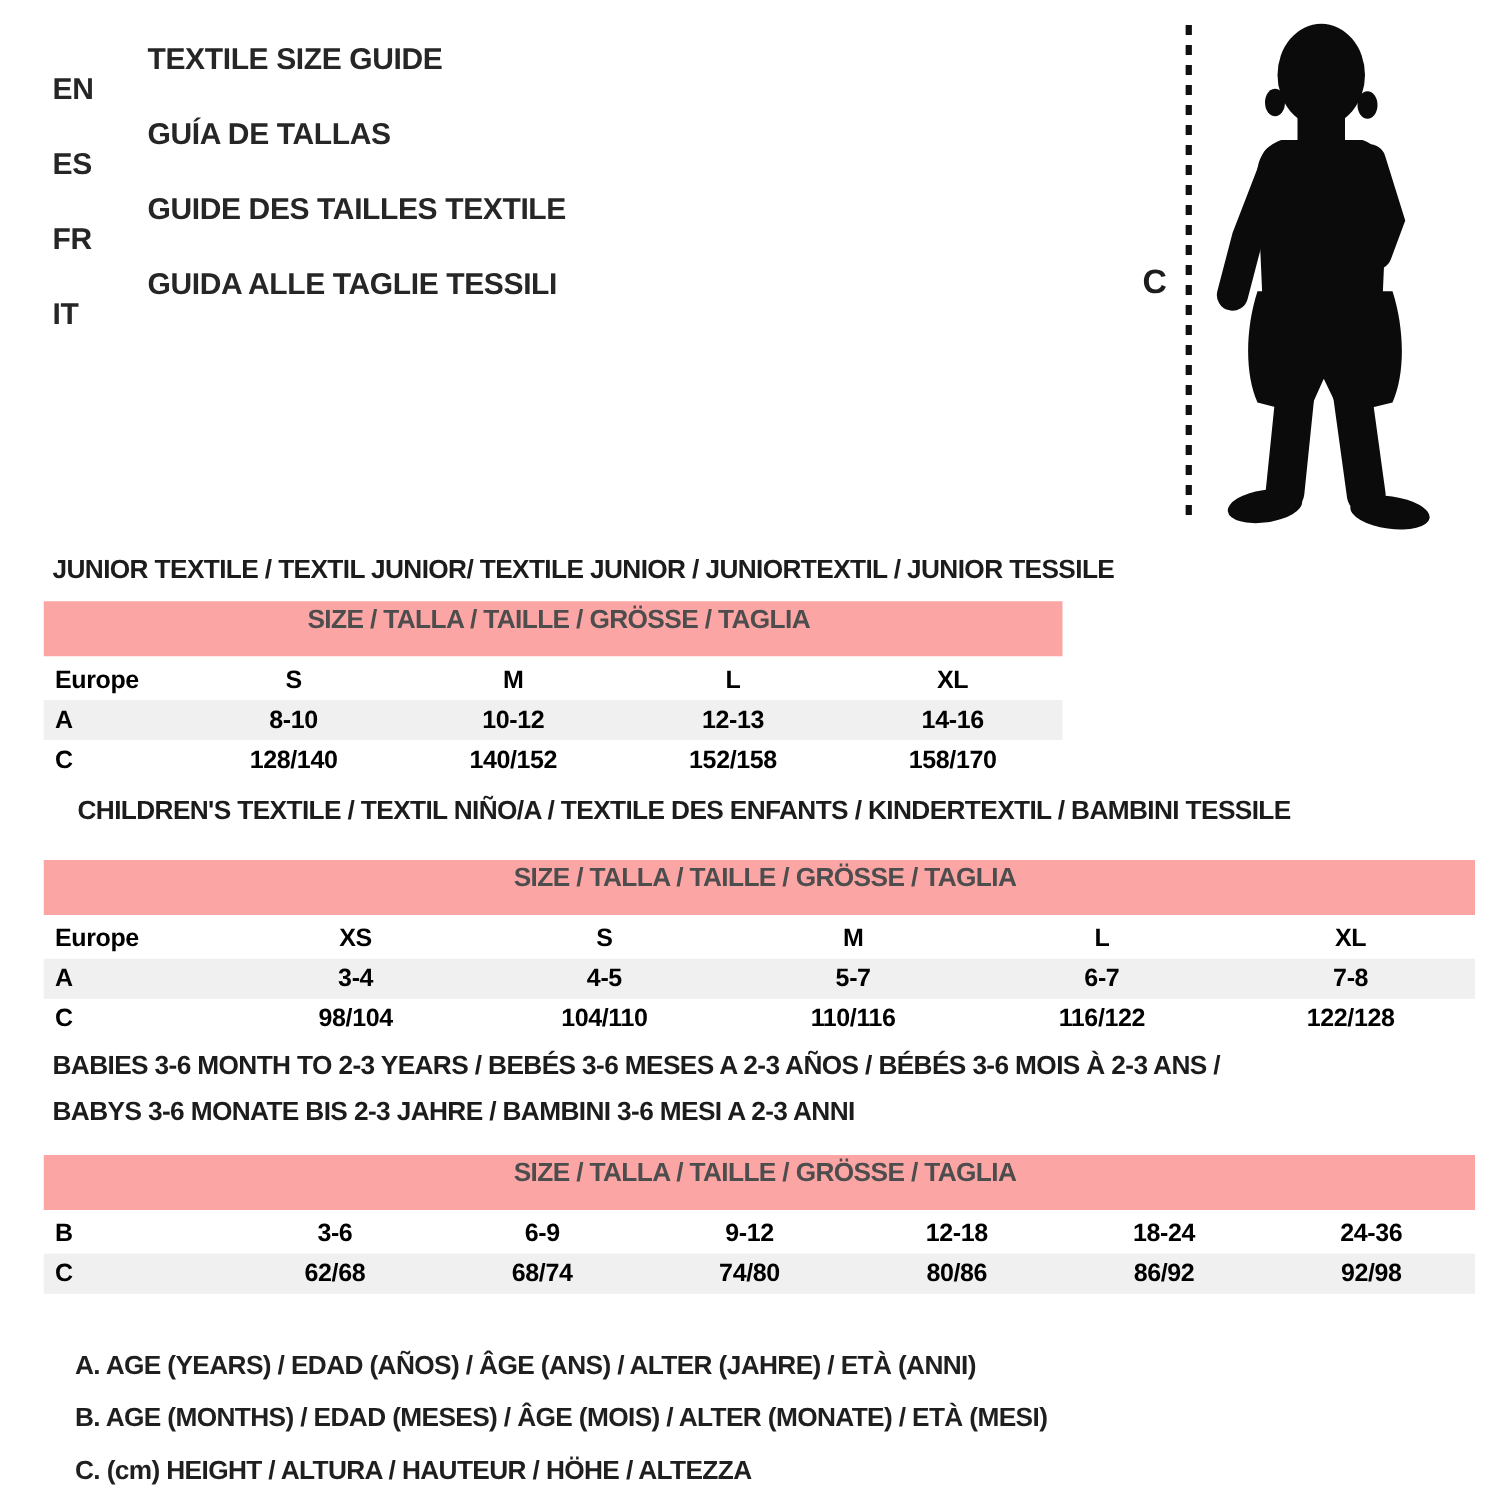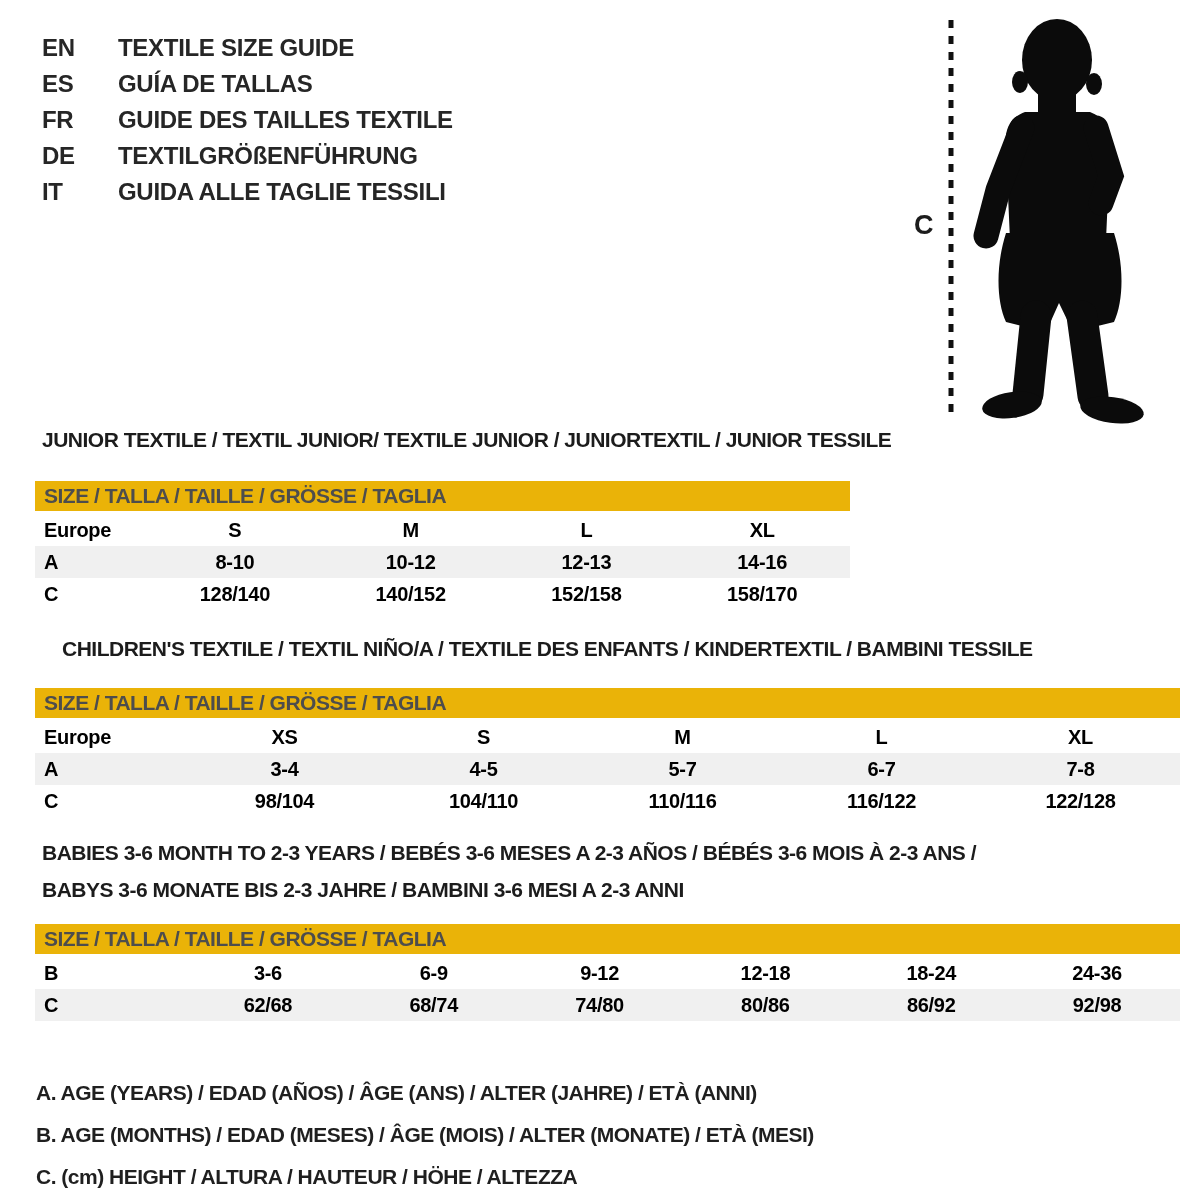--- a/index.html
+++ b/index.html
@@ -7,70 +7,66 @@
     width:1200px; height:1200px; position:relative;
     background:#ffffff; overflow:hidden;
     font-family:"Liberation Sans","DejaVu Sans",sans-serif;
     color:#2d2d2d; font-weight:700; letter-spacing:-0.3px;
   }
   .abs { position:absolute; }
 
   
   .langs { left:42px; top:30px; }
   .lang-row { display:flex; line-height:36px; font-size:24px; color:#262626; }
-  .lang-row .code { width:76px; }
+  .lang-row .code { width:76px;margin-top:24px; }
 
   
   .figure-svg { left:900px; top:0; width:300px; height:430px; }
   .figure-c { left:914px; top:210px; font-size:27px; color:#1c1c1c; }
 
   
   .sec-heading { font-size:21px; color:#1c1c1c; letter-spacing:-0.5px; white-space:nowrap; }
-  .h-junior { left:42px; top:428px;text-align:center; }
+  .h-junior { left:42px; top:444px;text-align:center; }
   .h-children { left:42px; top:637px;margin-left:20px; }
   .h-babies { left:42px; top:834px; line-height:37px; }
 
   
   .tbl { }
   .t-junior  { left:35px; top:481px; width:815px; }
   .t-children{ left:35px; top:688px; width:1145px; }
   .t-babies  { left:35px; top:924px; width:1145px; }
   .tbl-head {
-    height:30px; line-height:30px; background:#eab308; color:#4d4d4d;
-    font-size:21px; padding-left:9px; margin-bottom:3px; letter-spacing:-0.5px;
+    height:44px; line-height:30px; background:#fca5a5; color:#4d4d4d;
+    font-size:21px; padding-left:9px; margin-bottom:3px; letter-spacing:-0.5px;text-align:center;
   }
   .tr { display:flex; align-items:center; height:32px; font-size:20px; color:#000000; }
   .tr.shaded { background:#f0f0f0; }
   .tr .lbl { box-sizing:border-box; padding-left:9px; }
   .t-junior .lbl { width:112px; }
   .t-children .lbl, .t-babies .lbl { width:150px; }
   .tr .c { flex:1; text-align:center; }
 
   
-  .legend { left:36px; top:1072px; line-height:42px; font-size:21px; color:#1f1f1f; letter-spacing:-0.5px; }
+  .legend { left:60px; top:1072px; line-height:42px; font-size:21px; color:#1f1f1f; letter-spacing:-0.5px; }
 </style>
 </head>
 <body>
 
 <div class="abs langs">
   <div class="lang-row">
     <span class="code">EN</span>
     <span class="title">TEXTILE SIZE GUIDE</span>
   </div>
   <div class="lang-row">
     <span class="code">ES</span>
     <span class="title">GUÍA DE TALLAS</span>
   </div>
   <div class="lang-row">
     <span class="code">FR</span>
     <span class="title">GUIDE DES TAILLES TEXTILE</span>
-  </div>
-  <div class="lang-row">
-    <span class="code">DE</span>
-    <span class="title">TEXTILGRÖßENFÜHRUNG</span>
   </div>
   <div class="lang-row">
     <span class="code">IT</span>
     <span class="title">GUIDA ALLE TAGLIE TESSILI</span>
   </div>
 </div>
 
 <span class="abs figure-c">C</span>
 <svg class="abs figure-svg" viewBox="0 0 300 430" aria-hidden="true">
   <line x1="51" y1="20" x2="51" y2="416" stroke="#101010" stroke-width="5" stroke-dasharray="8 8"></line>

